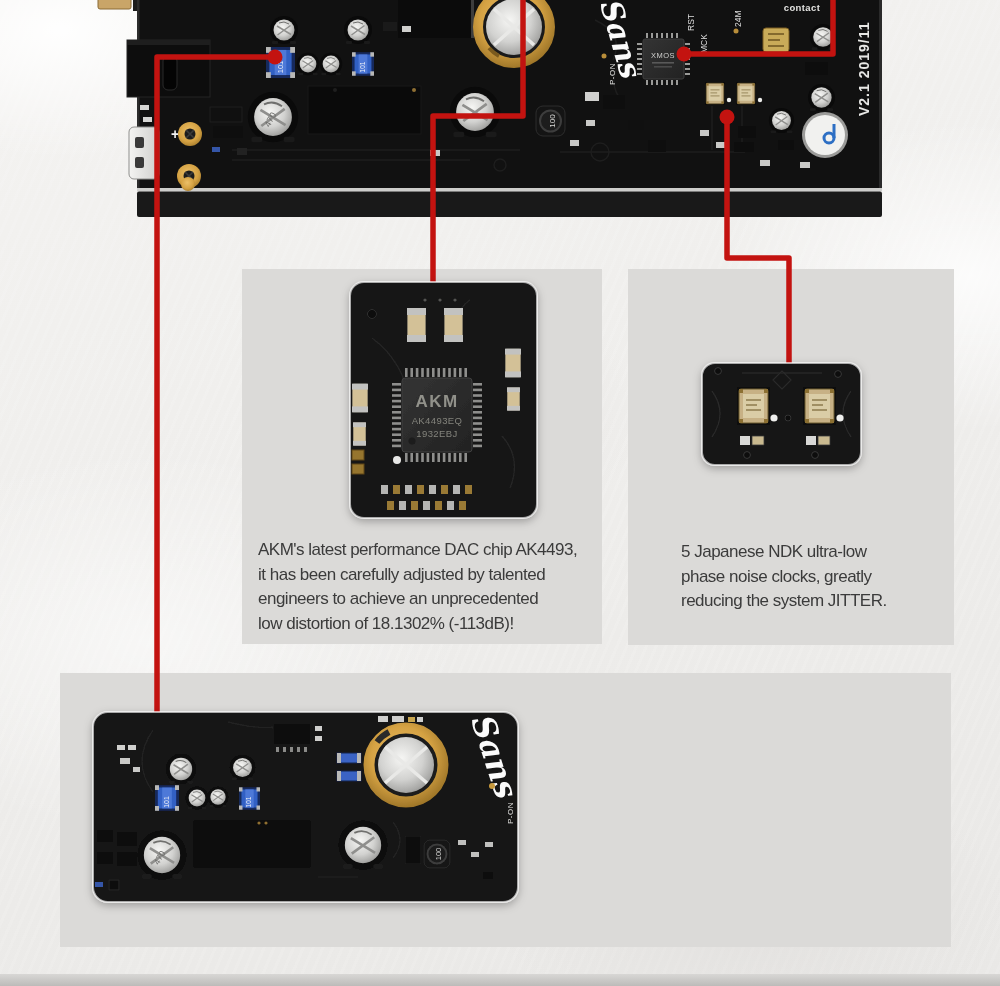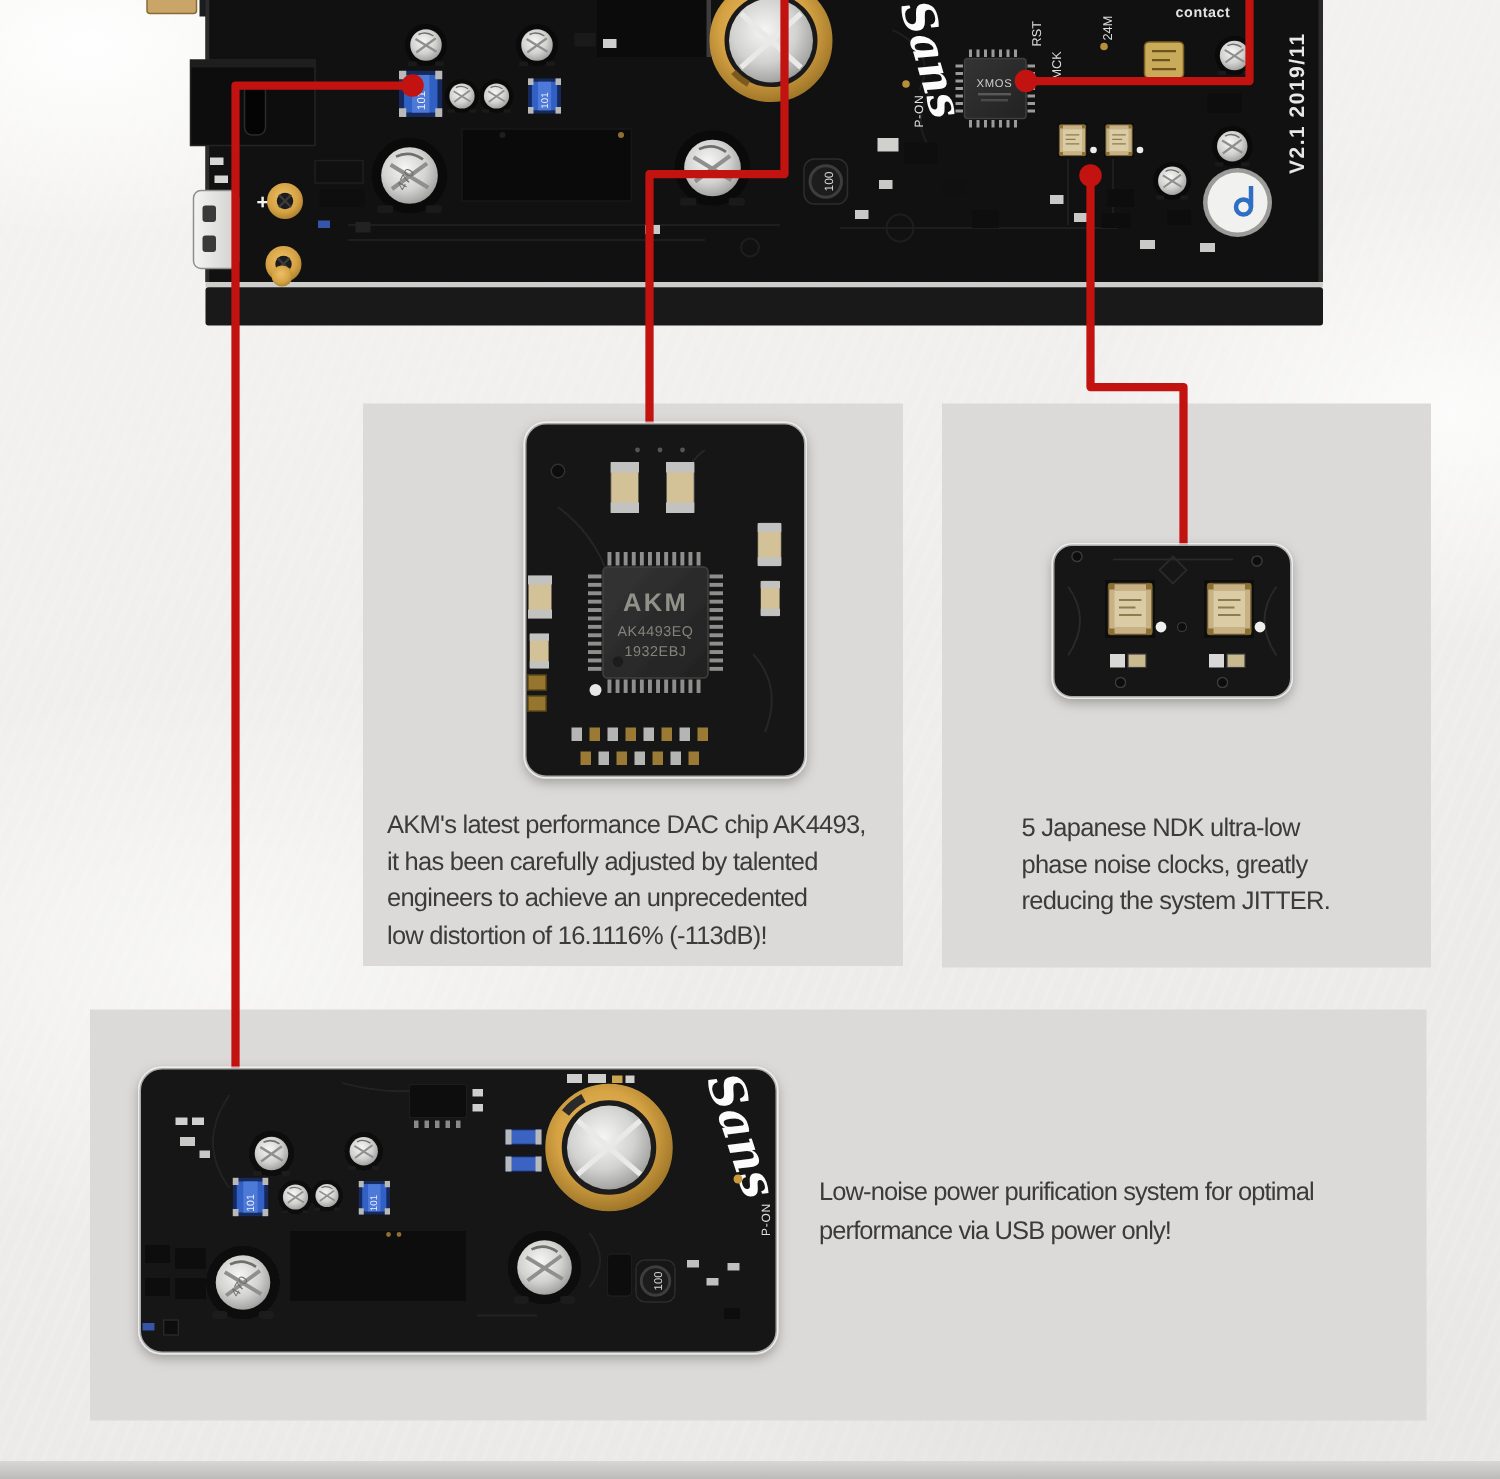--- a/index.html
+++ b/index.html
@@ -486,21 +486,19 @@
     </g>
     <text class="script-logo" transform="translate(378,8) rotate(72)" font-size="32" fill="#fbfbfb">Sans</text>
     <circle cx="399" cy="74" r="3" fill="#c89a3e"></circle>
     <text transform="translate(420,112) rotate(-90)" font-size="8" fill="#e0e0de" letter-spacing="0.5">P-ON</text>
   </g>
 </svg>
 
 <div class="caption" style="left:258px;top:538px;width:345px;">AKM's latest performance DAC chip AK4493,
 it has been carefully adjusted by talented
 engineers to achieve an unprecedented
-low distortion of 16.1116% (-113dB)!</div>
+low distortion of 18.1302% (-113dB)!</div>
 <div class="caption" style="left:681px;top:540px;width:270px;">5 Japanese NDK ultra-low
 phase noise clocks, greatly
 reducing the system JITTER.</div>
-<div class="caption bottom" style="left:546px;top:782px;width:400px;">Low-noise power purification system for optimal
-performance via USB power only!</div>
 
 <div id="bottom-edge"></div>
 </div>
 
 </body></html>

